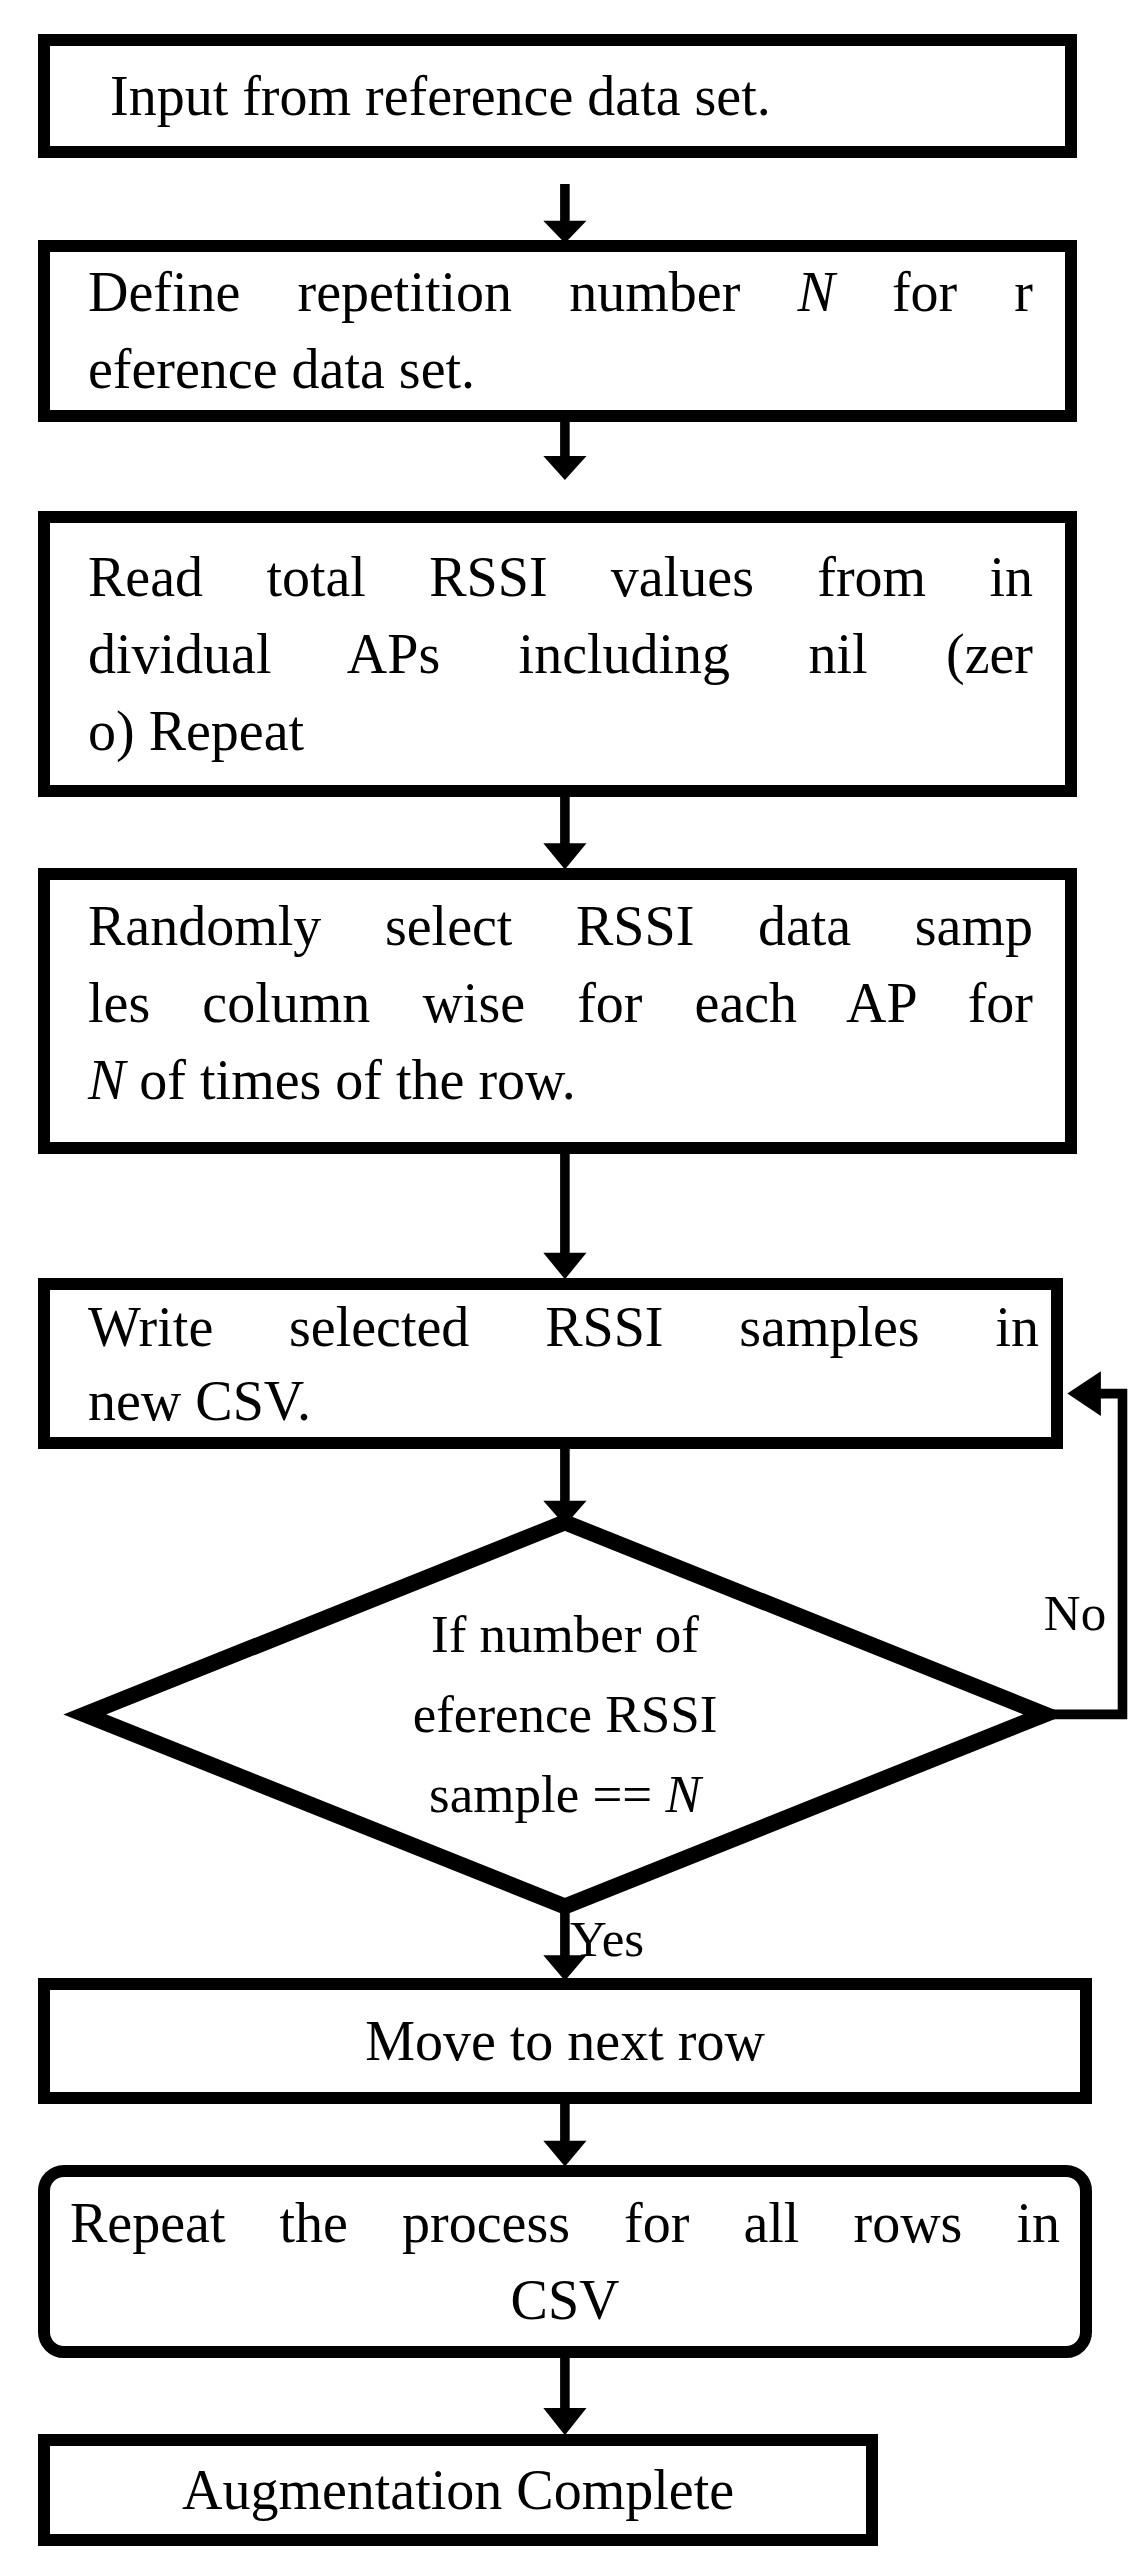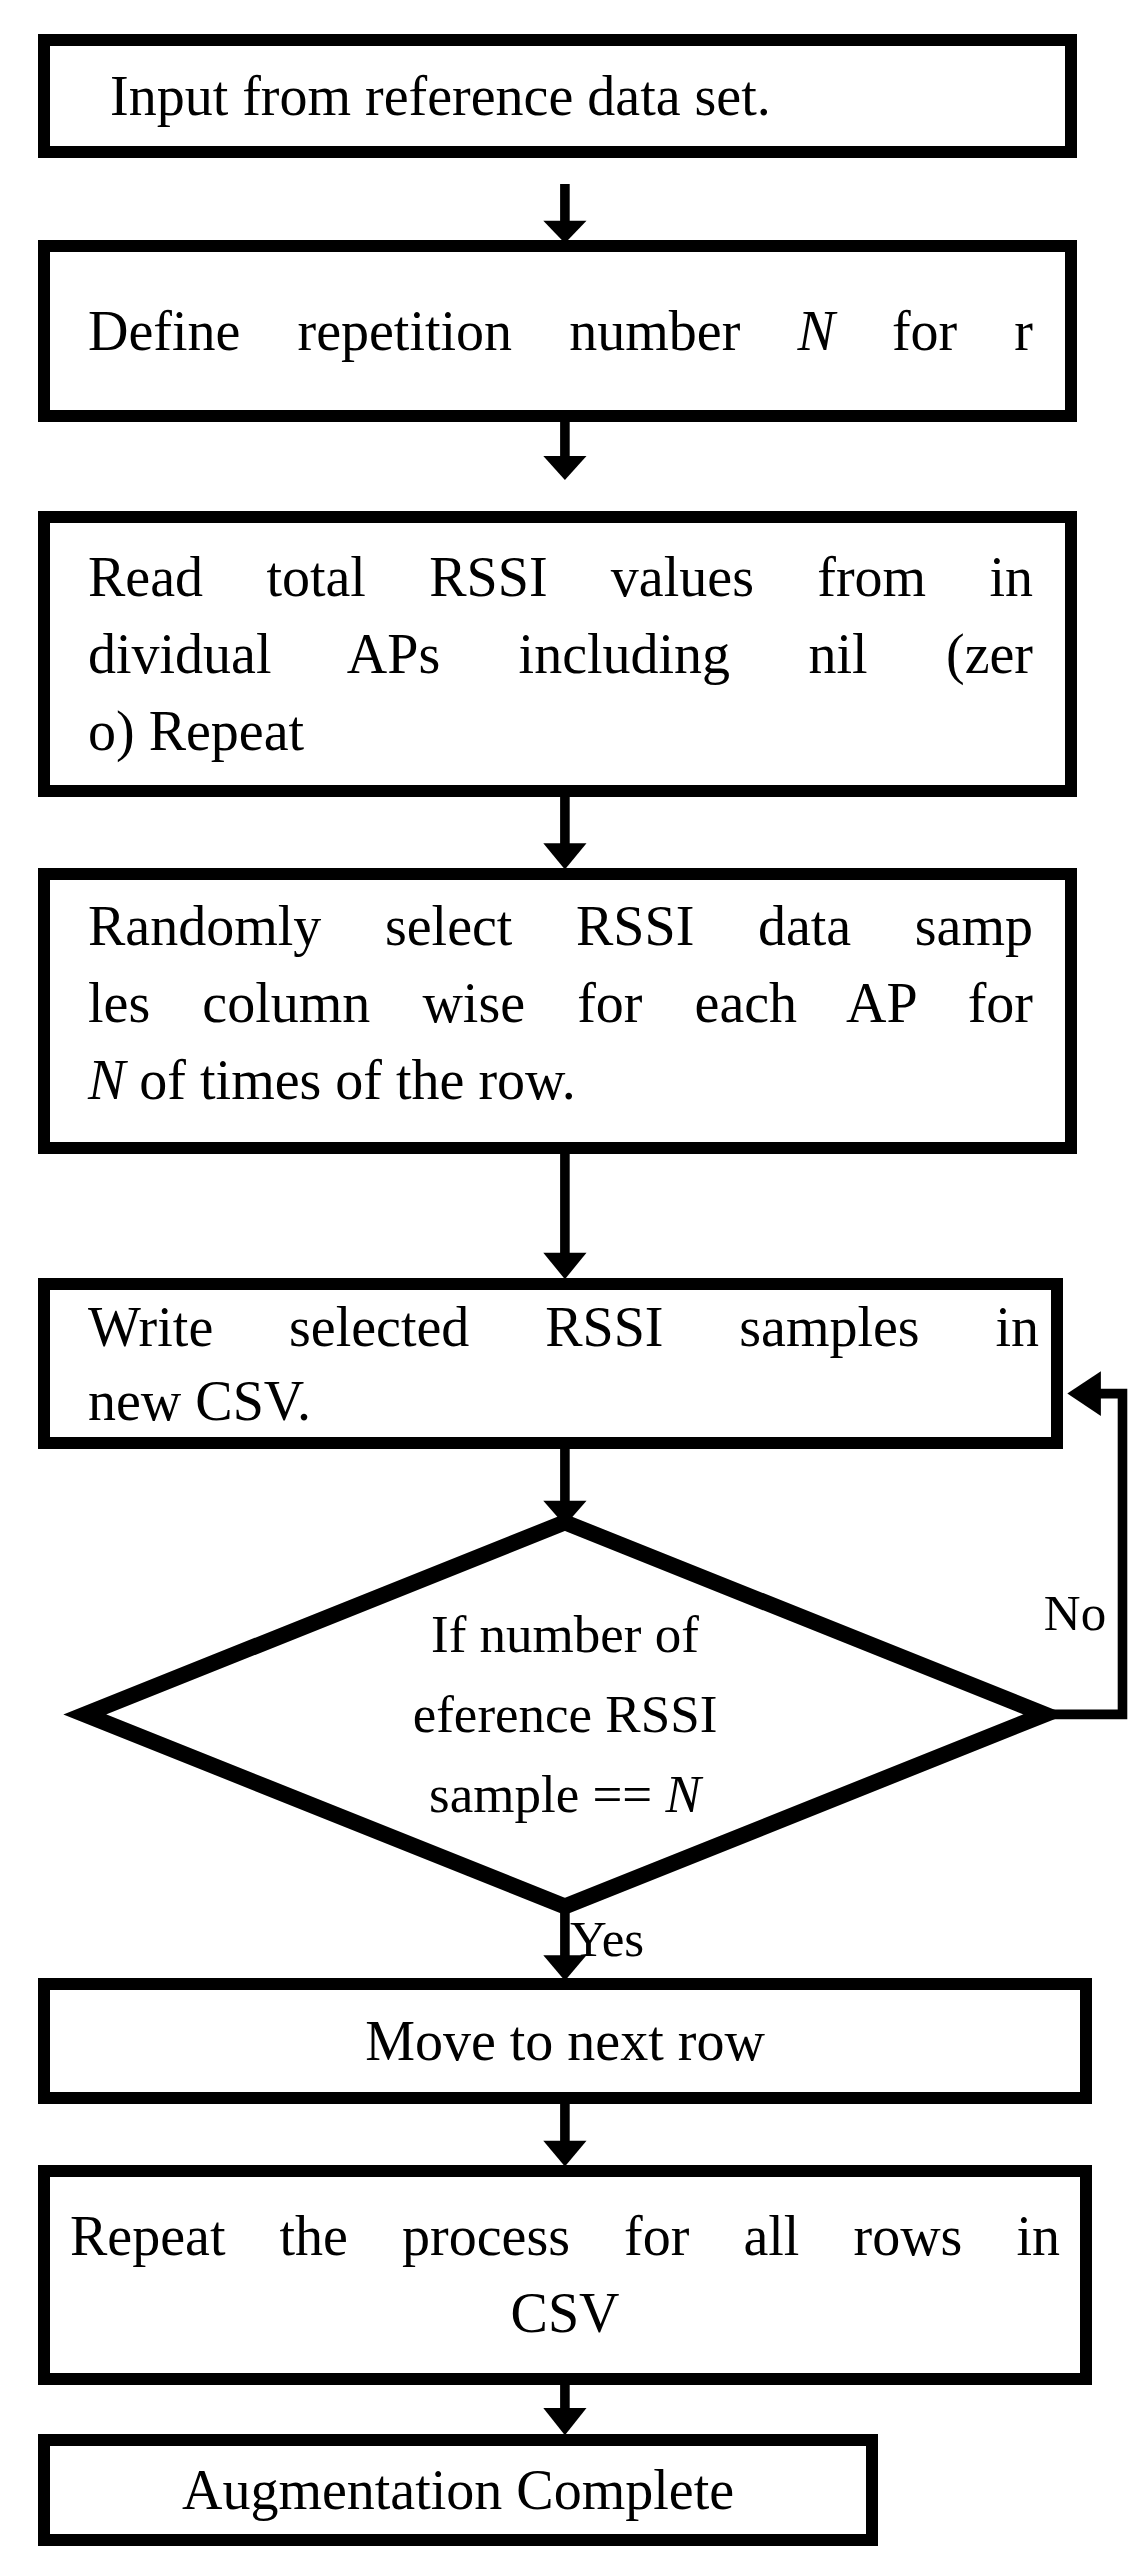--- a/index.html
+++ b/index.html
@@ -26,21 +26,21 @@
     position:absolute;font-size:51px;line-height:51px;color:#000;
   }
   i{font-style:italic;}
   
   #node-input    {left:38px;top:34px;  width:1039px;height:124px;padding:0 32px 0 60px;}
   #node-define   {left:38px;top:240px; width:1039px;height:182px;padding:0 32px 0 38px;}
   #node-read     {left:38px;top:478px; width:1039px;height:286px;padding:0 32px 0 38px;margin-top:33px;}
   #node-select   {left:38px;top:868px;width:1039px;height:286px;padding:0 32px 16px 38px;}
   #node-write    {left:38px;top:1278px;width:1025px;height:171px;padding:0 12px 0 38px;line-height:74px;}
   #node-move     {left:38px;top:1978px;width:1054px;height:126px;padding:0 20px;}
-  #node-repeat   {left:38px;top:2165px;width:1054px;height:220px;padding:0 20px;}
+  #node-repeat   {left:38px;top:2165px;width:1054px;height:193px;padding:0 20px;border-radius:26px;}
   #node-complete {left:38px;top:2434px;width:840px;height:112px;padding:0 20px;}
   #label-yes{left:570px;top:1914px;}
   #label-no{left:1032px;top:1588px;width:86px;text-align:center;}
 </style>
 </head>
 <body>
 
 <div class="canvas">
 
   <svg class="layer" width="1149" height="2576" viewBox="0 0 1436 3220">
@@ -92,20 +92,21 @@
       <polygon points="679,3010 733,3010 706,3044" fill="#000"></polygon>
     </g>
   </svg>
 
   <div class="node" id="node-input">
     <span class="line left nowrap">Input from reference data set.</span>
   </div>
 
   <div class="node" id="node-define">
     <span class="line just"><span>Define repetition number</span> <i>N</i> <span>for r</span></span>
+    <span class="line left nowrap">eference data set.</span>
   </div>
 
   <div class="node" id="node-read">
     <span class="line just">Read total RSSI values from in</span>
     <span class="line just">dividual APs including nil (zer</span>
     <span class="line left nowrap">o) Repeat</span>
   </div>
 
   <div class="node" id="node-select">
     <span class="line just">Randomly select RSSI data samp</span>

